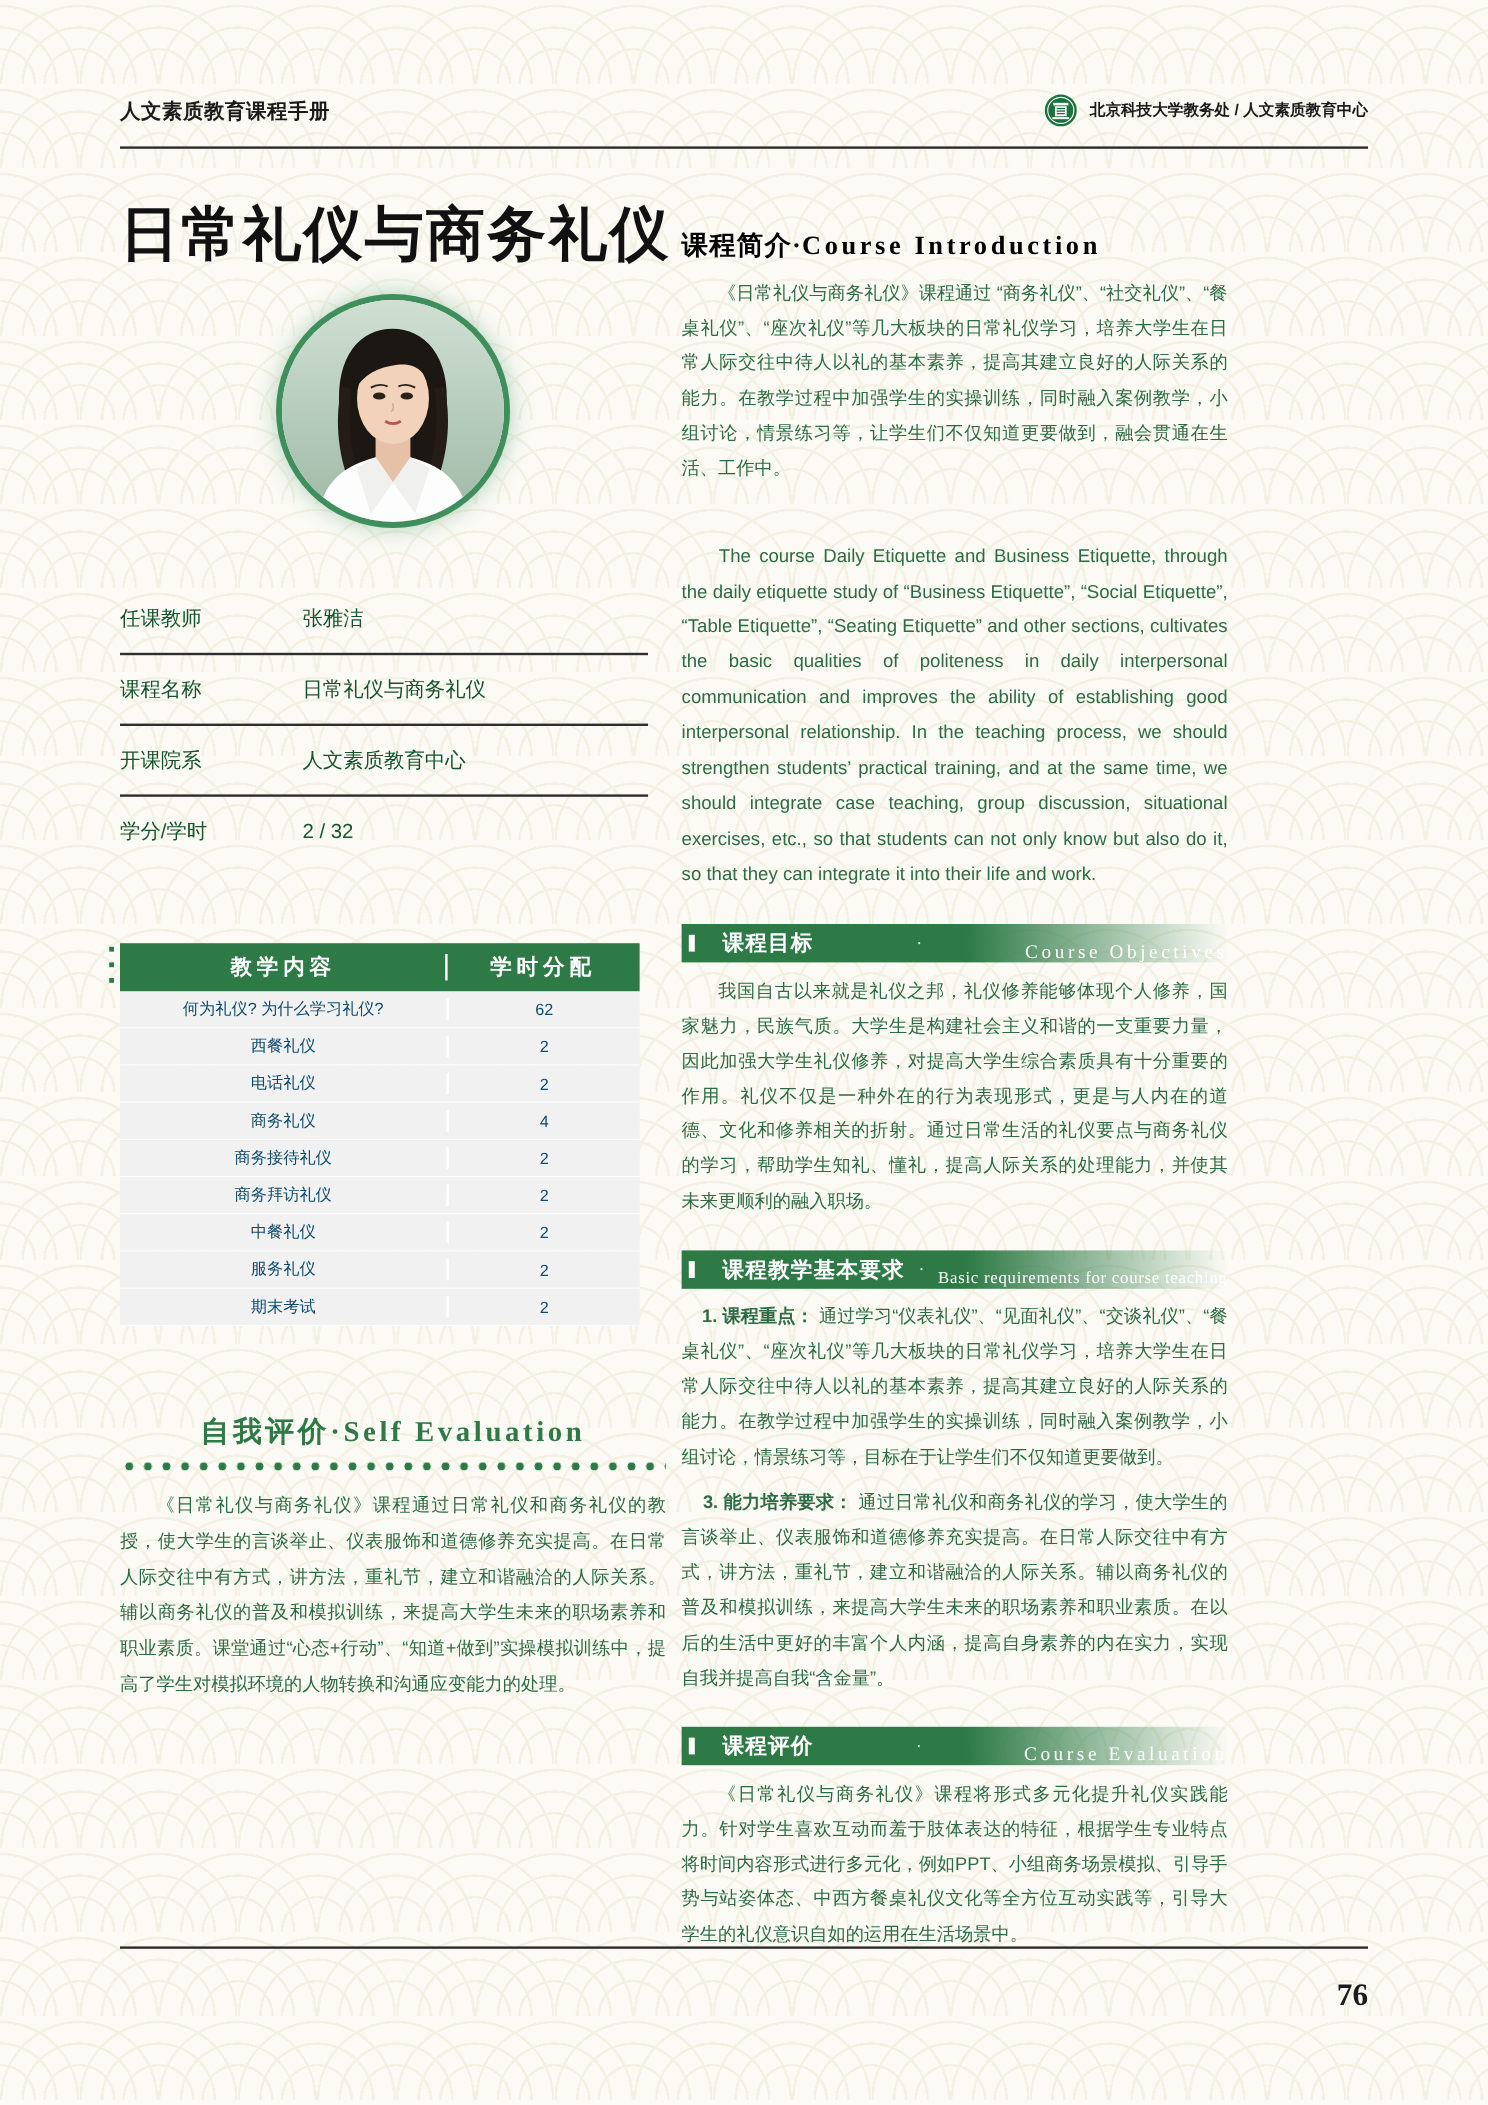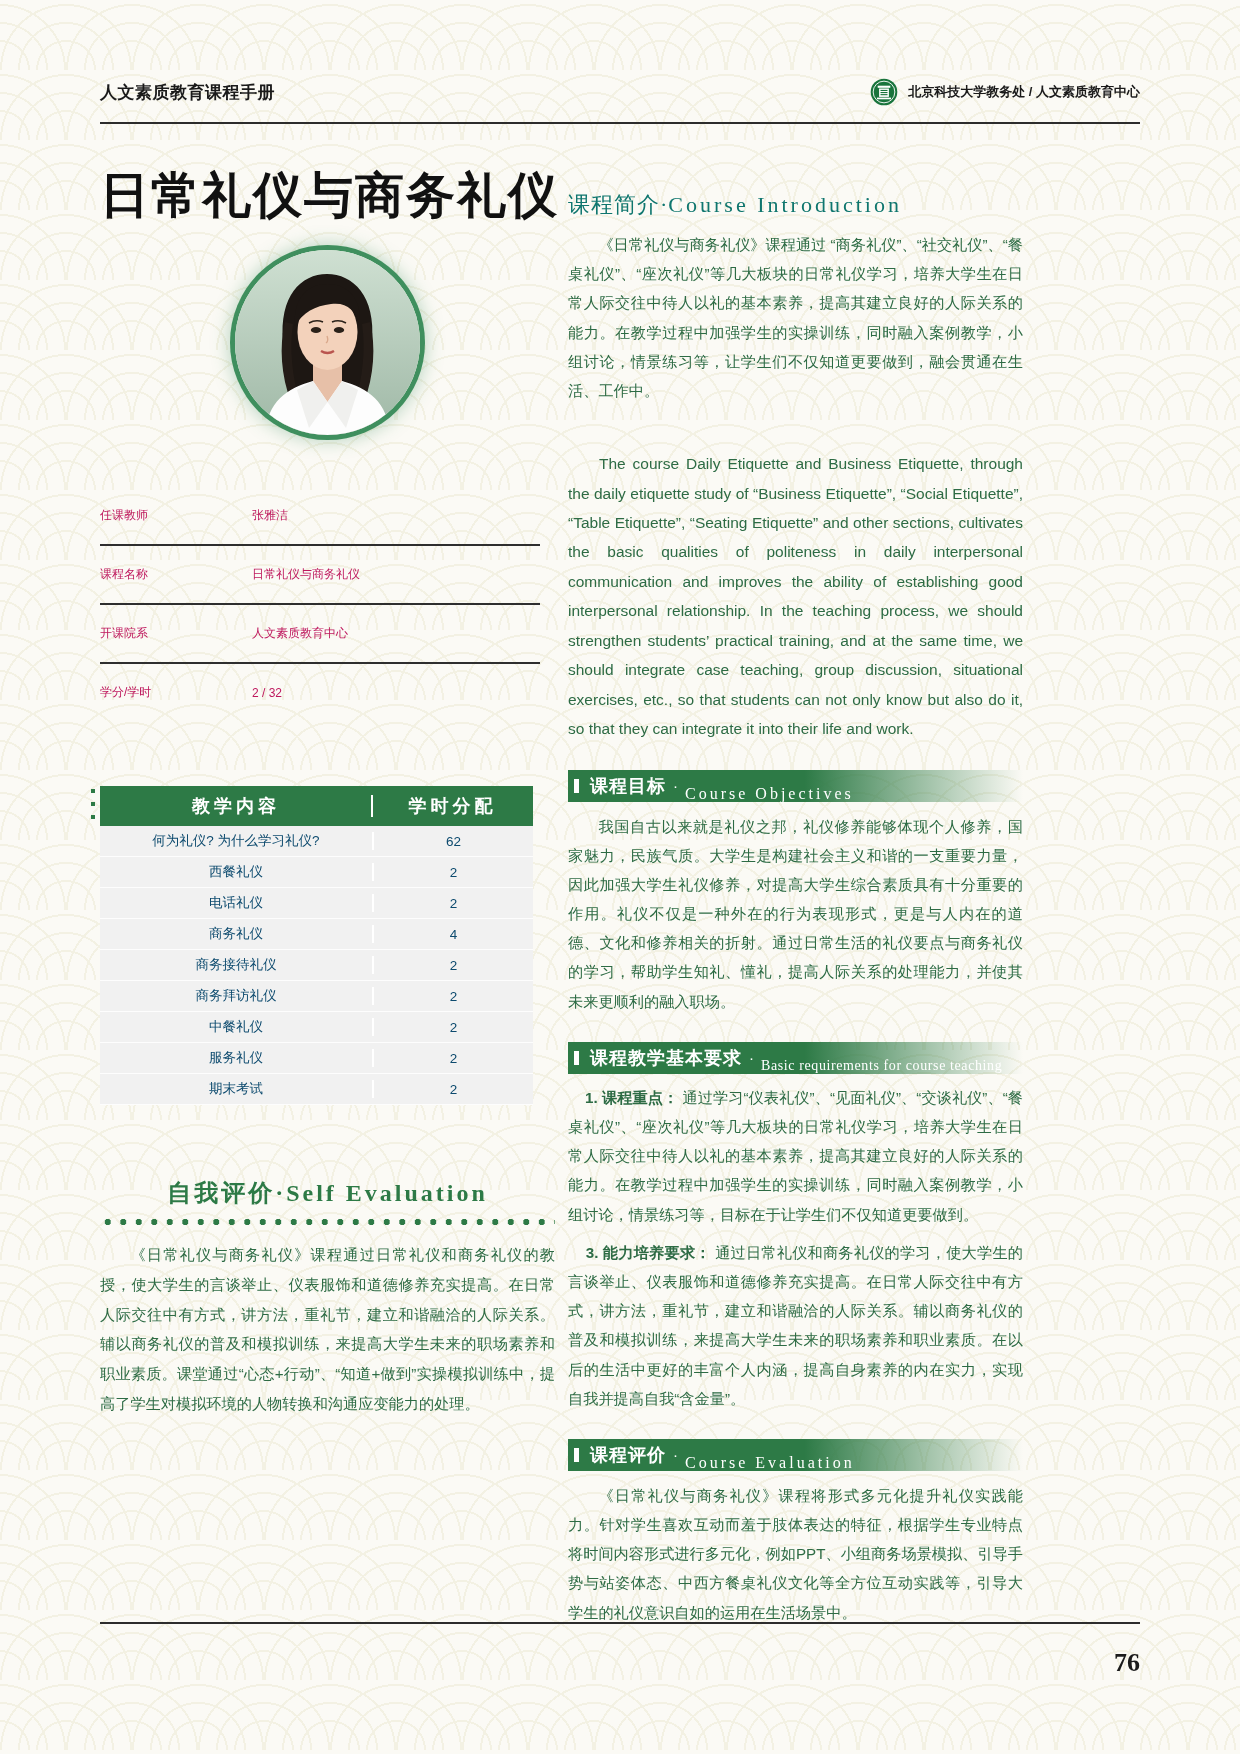--- a/index.html
+++ b/index.html
@@ -59,21 +59,21 @@
     background:linear-gradient(180deg,#cfe3d2 0%, #b6cdbb 100%);
   }
   .portrait-wrap svg{ display:block; width:100%; height:100%; }
 
   
   .info-table{ margin-top:52px; width:440px; }
   .info-row{
     display:flex; align-items:center;
     height:57px;
     border-bottom:2px solid #2e2e2e;
-    font-size:12px; color:#be185d;
+    font-size:17px; color:#14532d;
   }
   .info-row:last-child{ border-bottom:none; }
   .info-label{ width:152px; flex:0 0 152px; }
   .info-value{ flex:1; }
 
   
   .content-table{ margin-top:65px; width:433px; position:relative; }
   .tbl-head{
     display:flex; align-items:center;
     background:#2d7a46; color:#fff;
@@ -116,42 +116,43 @@
   .se-body{
     margin-top:14px;
     font-size:15.2px; line-height:1.95; color:#2d6b44; text-align:justify;
     text-indent:2em;
   }
 
   
   .right-col{ position:absolute; left:568px; top:190px; width:455px; }
   .sec-head-plain{
     font-family:"Liberation Serif", serif;
-    font-weight:normal;
-    color:#0f766e;
+    font-weight:bold;
+    color:#000000;
     font-size:22px;
     letter-spacing:1px;
   }
   .sec-head-plain .en{ letter-spacing:3px; }
   .para{
     margin-top:10px;
     font-size:15.2px; line-height:1.92; color:#2d6b44; text-align:justify;
   }
   .para.indent{ text-indent:2em; }
   .para.en{ font-size:15.5px; line-height:1.9; text-indent:2em;margin-top:44px;}
 
   
   .banner{
     position:relative;
     margin-top:26px;
     height:32px;
     display:flex; align-items:center;
     background:linear-gradient(90deg, #2d7a46 0%, #2d7a46 52%, rgba(45,122,70,0.45) 78%, rgba(45,122,70,0.0) 100%);
-    padding-left:22px;
+    padding-left:34px;
     color:#fff;
+    justify-content:space-between;
   }
   .banner::before{
     content:""; position:absolute; left:6px; top:9px; width:5px; height:14px; background:#fff;
   }
   .banner .cn{ font-weight:bold; font-size:18px; letter-spacing:1px; font-family:"Liberation Serif", serif;}
   .banner .mid{ margin:0 7px; font-size:15px;}
   .banner .en{ font-size:16px; letter-spacing:3px; font-family:"Liberation Serif", serif;margin-top:16px;}
   .banner .en.small{ font-size:14px; letter-spacing:.6px; font-weight:normal;}
 
   .req-para{ margin-top:9px; font-size:15.2px; line-height:1.92; color:#2d6b44; text-align:justify;}

